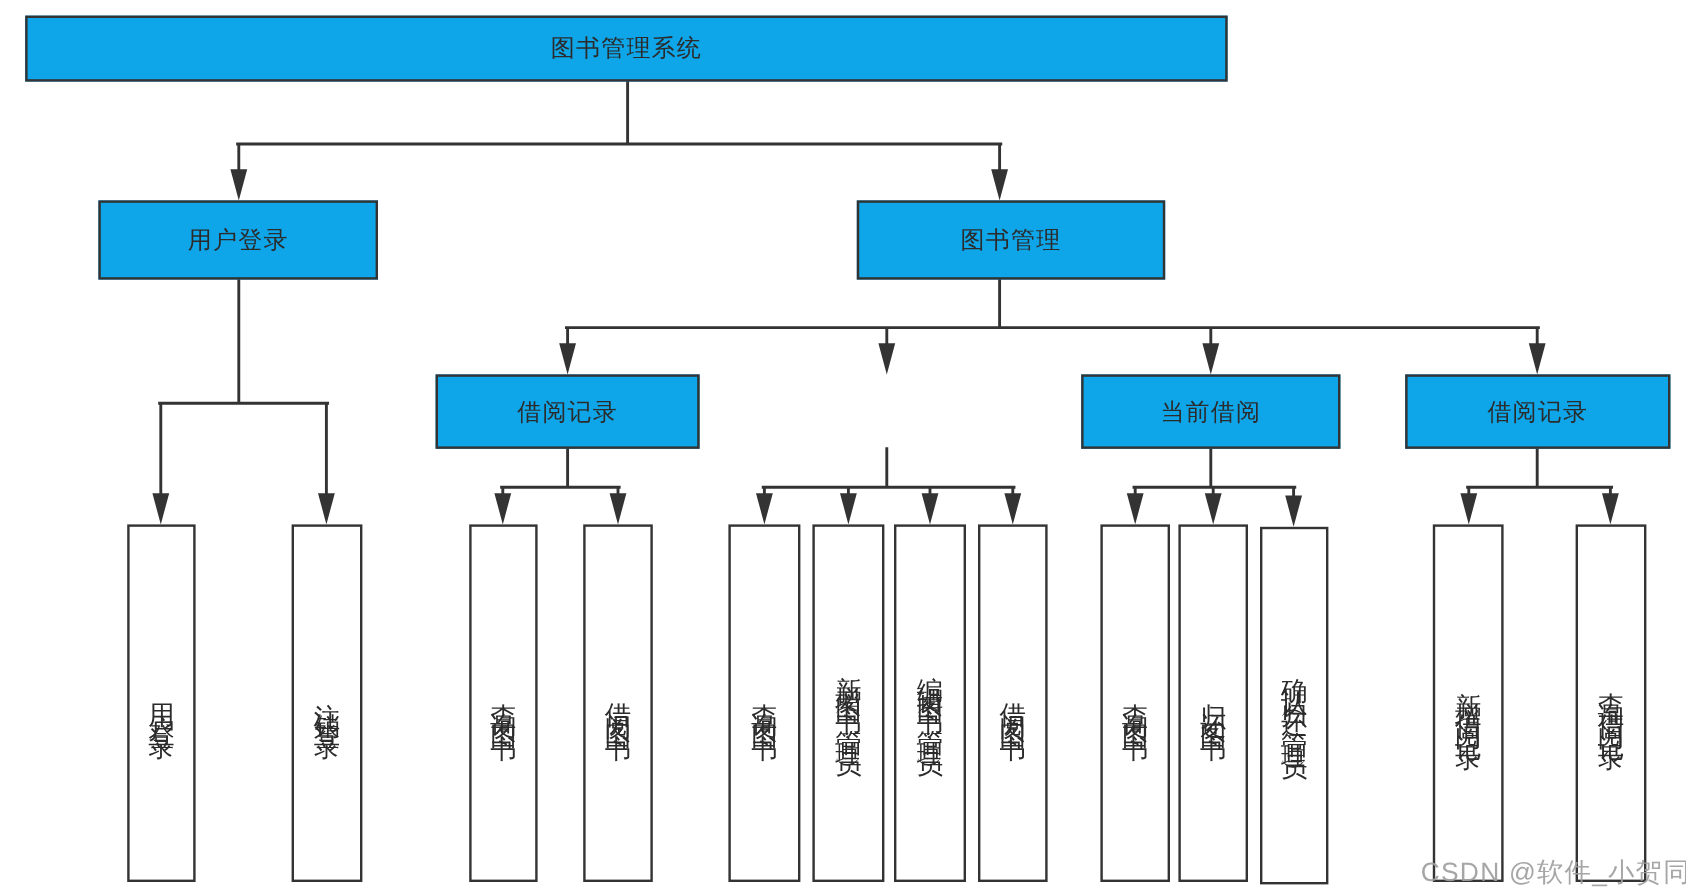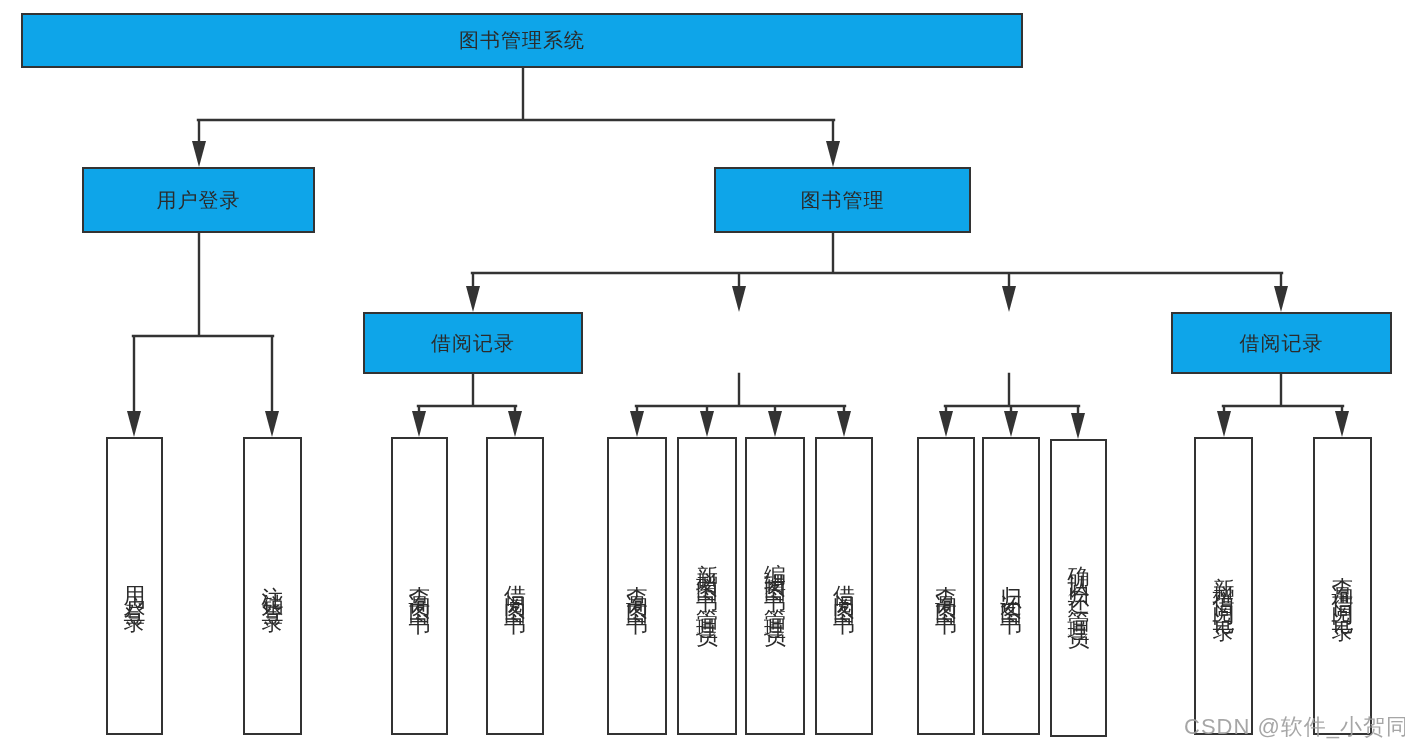--- a/index.html
+++ b/index.html
@@ -135,20 +135,21 @@
       <polygon points="1335,411 1349,411 1342,437"></polygon>
     </g>
   </svg>
 
   <div id="n-root" class="node">图书管理系统</div>
 
   <div id="n-user-login" class="node">用户登录</div>
   <div id="n-book-mgmt" class="node">图书管理</div>
 
   <div id="n-new-rec" class="node">借阅记录</div>
+  <div id="n-current" class="node">当前借阅</div>
   <div id="n-records" class="node">借阅记录</div>
 
   <div id="l-user-login" class="vnode">用户登录</div>
   <div id="l-logout" class="vnode">注销登录</div>
 
   <div id="l-rec-query" class="vnode">查询图书</div>
   <div id="l-rec-borrow" class="vnode">借阅图书</div>
 
   <div id="l-bb-query" class="vnode">查询图书</div>
   <div id="l-bb-add" class="vnode">新增图书（管理员）</div>

